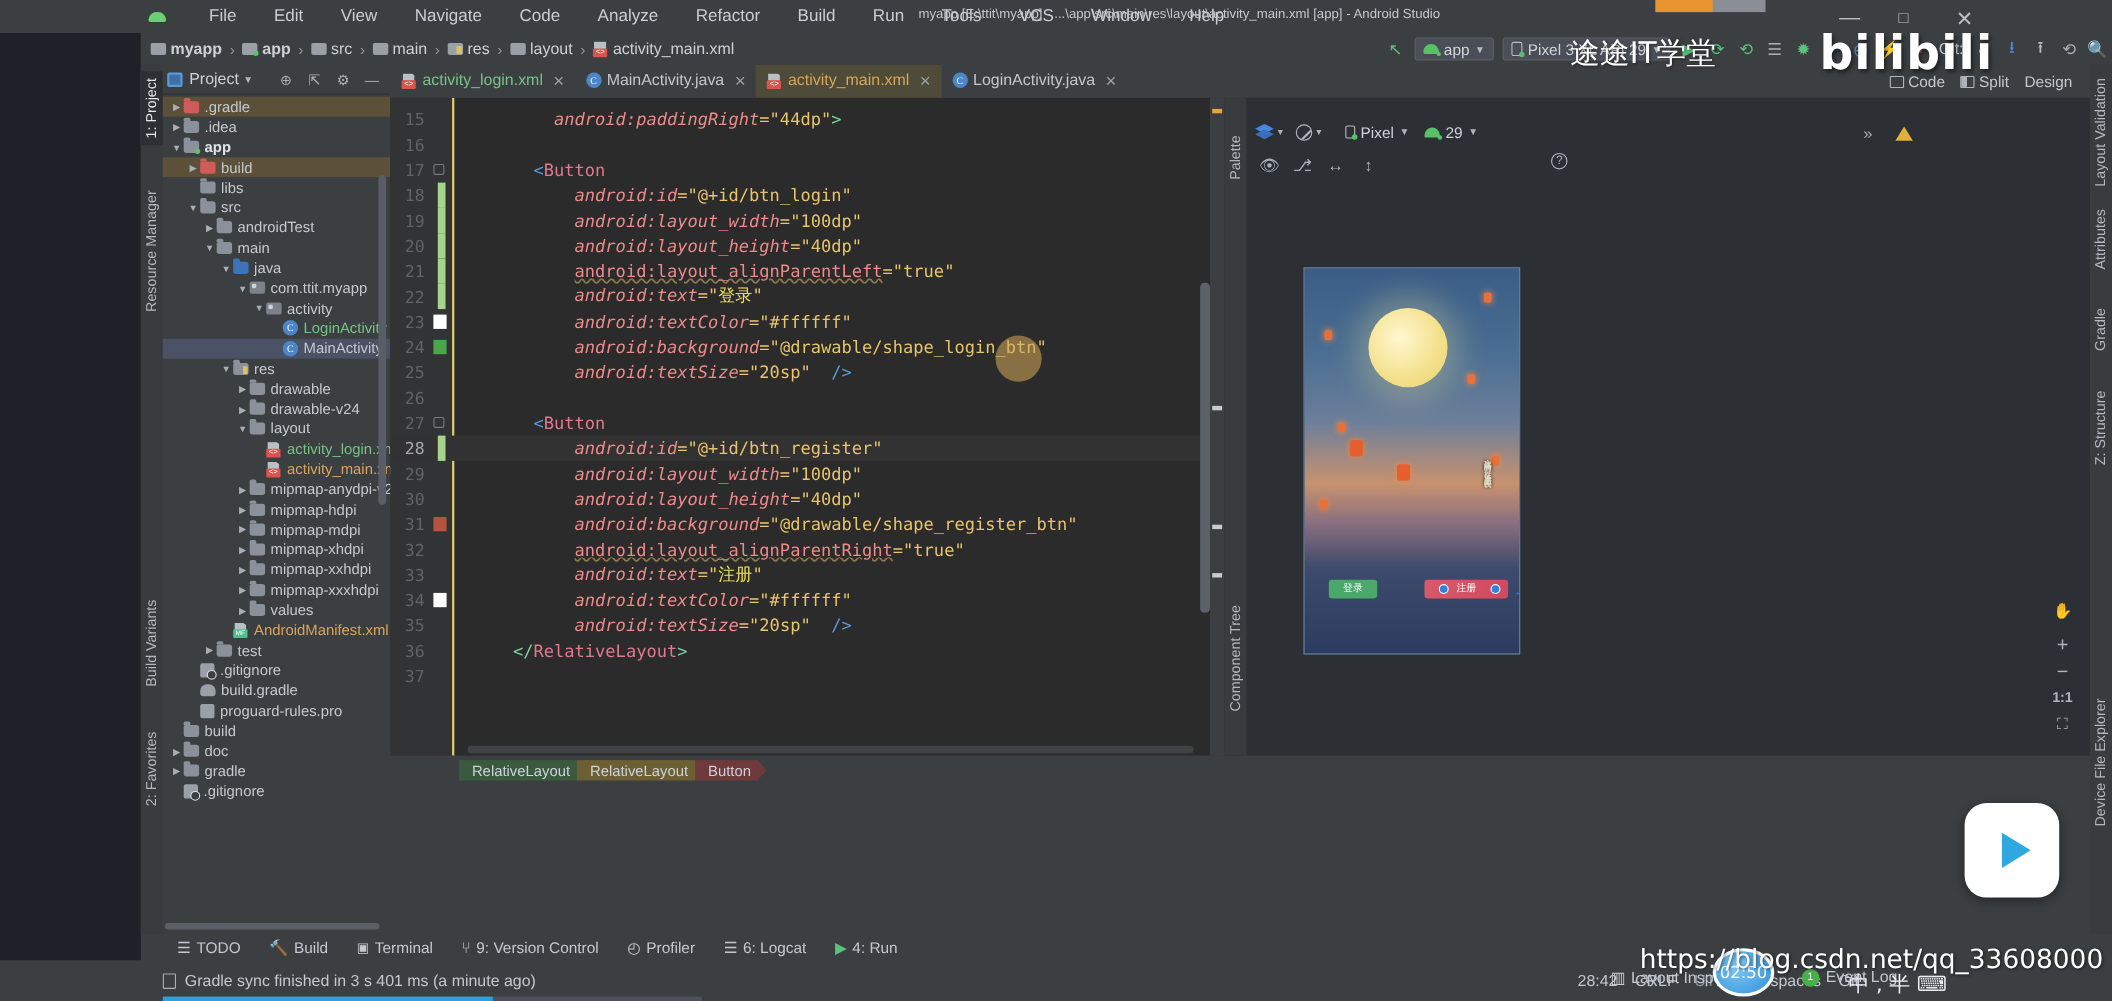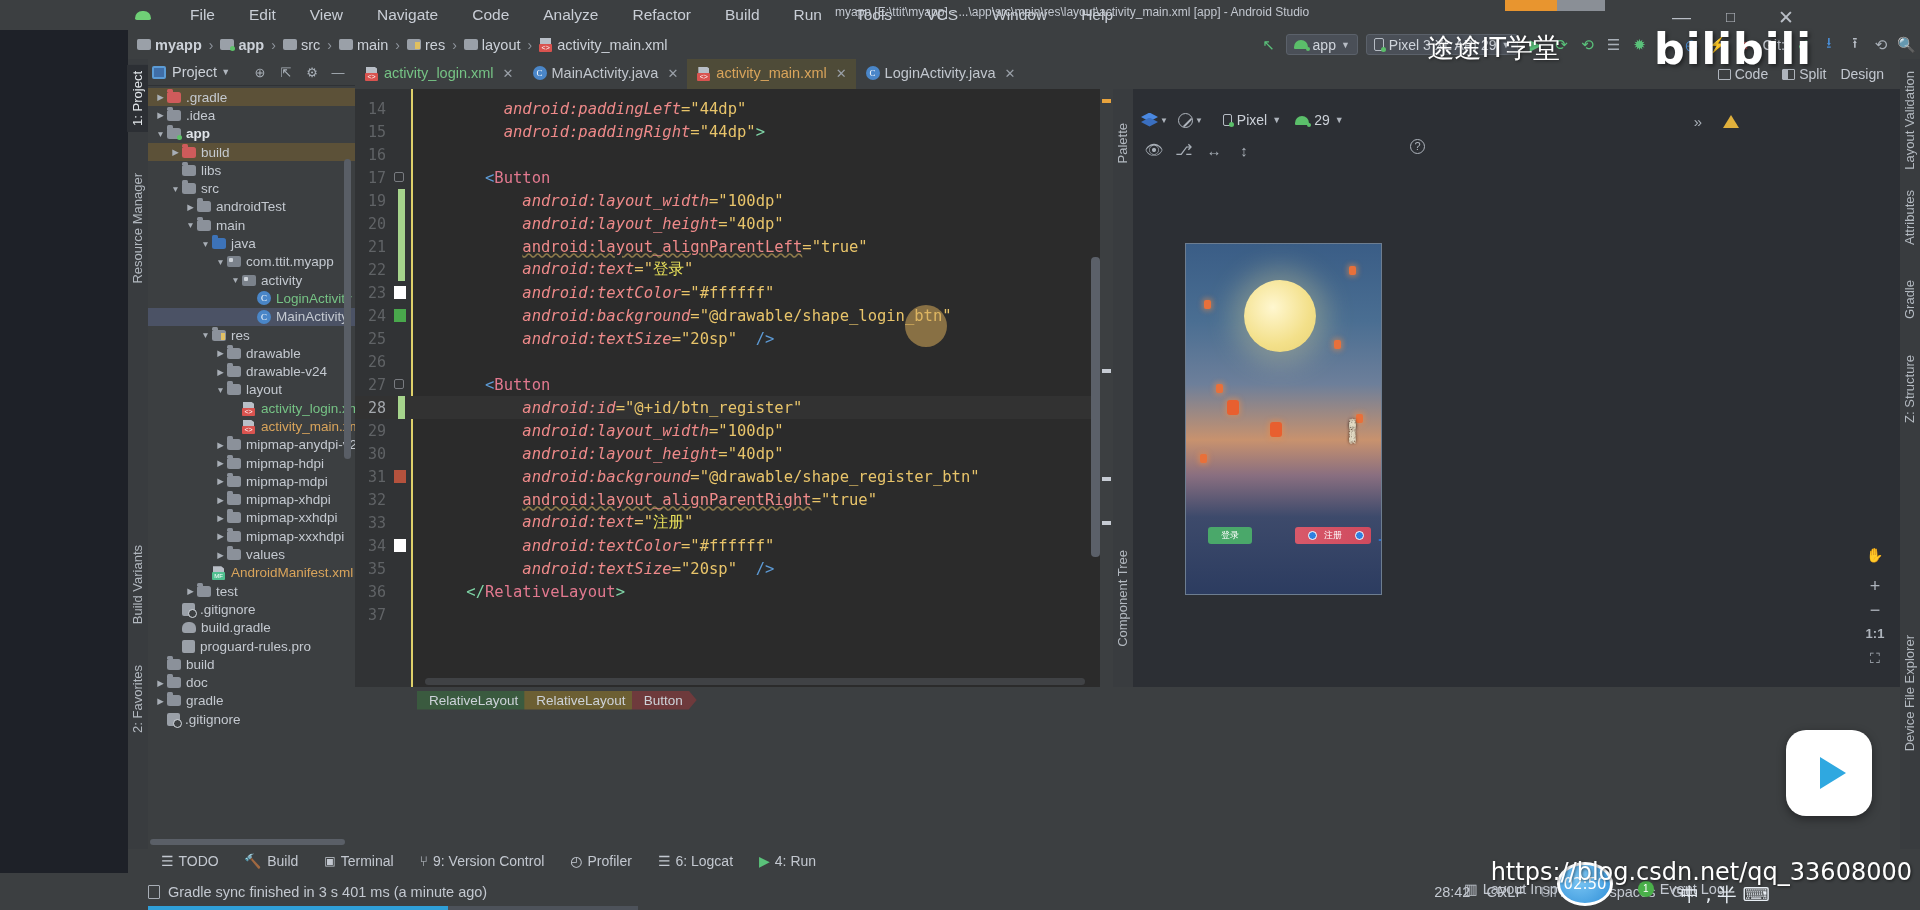--- a/index.html
+++ b/index.html
@@ -913,44 +913,46 @@
 
       <span>Design</span>
     </div>
   </div>
 
   <div class="editor">
     <div class="ed-gutter-bg"></div>
     <div class="vbar"></div>
     <div class="code-rows" id="coderows">
         <div class="crow">
-          <span class="lnum">14</span>
-          <span class="mk"></span>
-          <span style="width:18px;flex:none"></span>
-          <span><span class="ctext">        </span><span class="k-attr">android:paddingLeft</span><span class="k-val">=</span><span class="k-val">"44dp"</span></span>
-        </div>
-        <div class="crow">
           <span class="lnum">15</span>
           <span class="mk"></span>
           <span style="width:18px;flex:none"></span>
           <span><span class="ctext">        </span><span class="k-attr">android:paddingRight</span><span class="k-val">=</span><span class="k-val">"44dp"</span><span class="k-gt">&gt;</span></span>
         </div>
         <div class="crow">
           <span class="lnum">16</span>
           <span class="mk"></span>
           <span style="width:18px;flex:none"></span>
           <span><span class="ctext"></span></span>
         </div>
         <div class="crow">
           <span class="lnum">17</span>
           <span class="mk">
             <i class="fold-ar"></i>
           </span>
           <span style="width:18px;flex:none"></span>
           <span><span class="ctext">      </span><span class="k-br">&lt;</span><span class="k-tag">Button</span></span>
+        </div>
+        <div class="crow">
+          <span class="lnum">18</span>
+          <span class="mk">
+            <i class="lgreen"></i>
+          </span>
+          <span style="width:18px;flex:none"></span>
+          <span><span class="ctext">          </span><span class="k-attr">android:id</span><span class="k-val">=</span><span class="k-val">"@+id/btn_login"</span></span>
         </div>
         <div class="crow">
           <span class="lnum">19</span>
           <span class="mk">
             <i class="lgreen"></i>
           </span>
           <span style="width:18px;flex:none"></span>
           <span><span class="ctext">          </span><span class="k-attr">android:layout_width</span><span class="k-val">=</span><span class="k-val">"100dp"</span></span>
         </div>
         <div class="crow">

